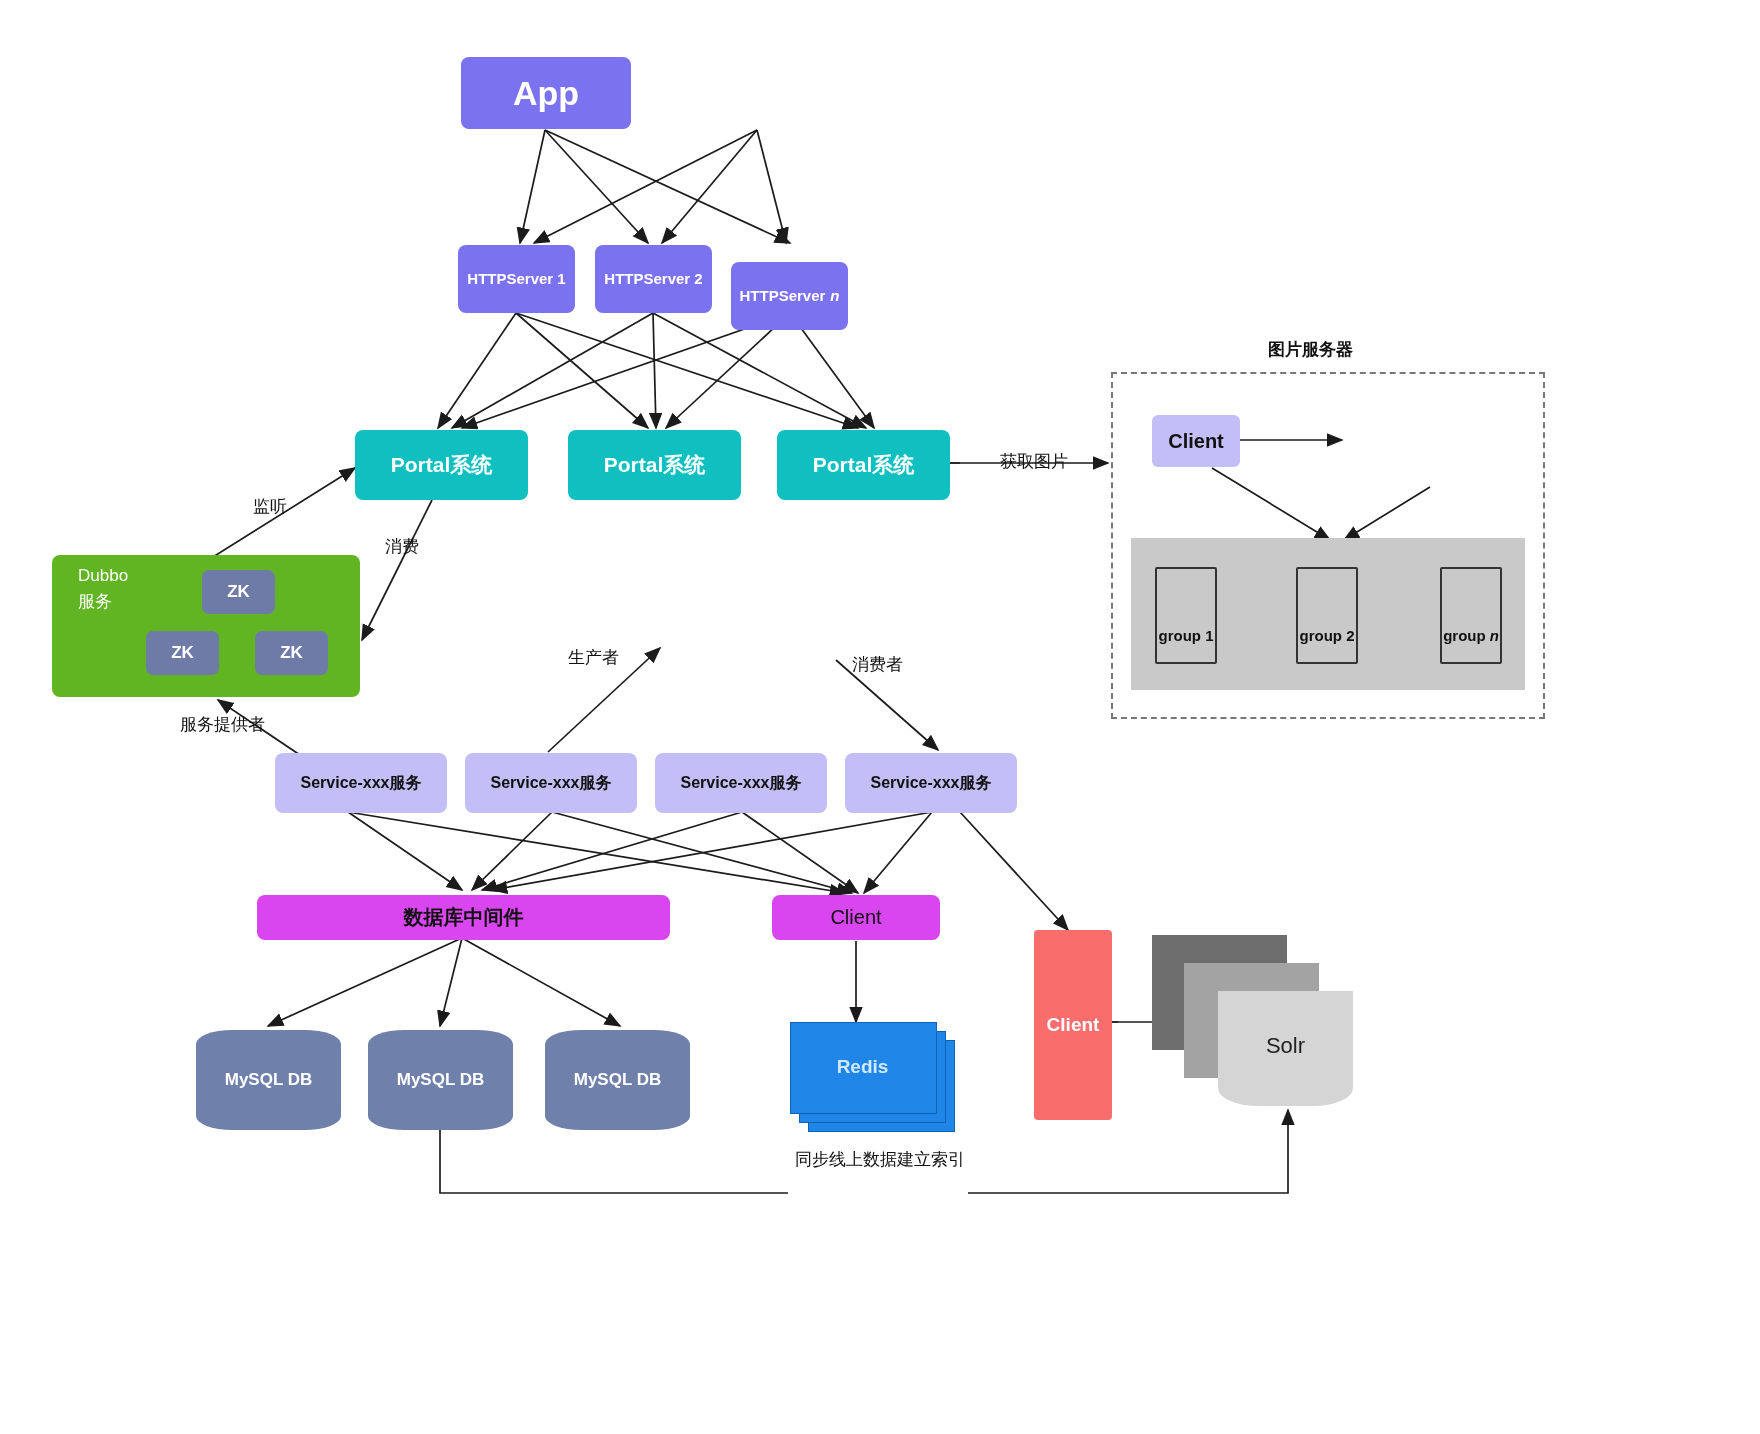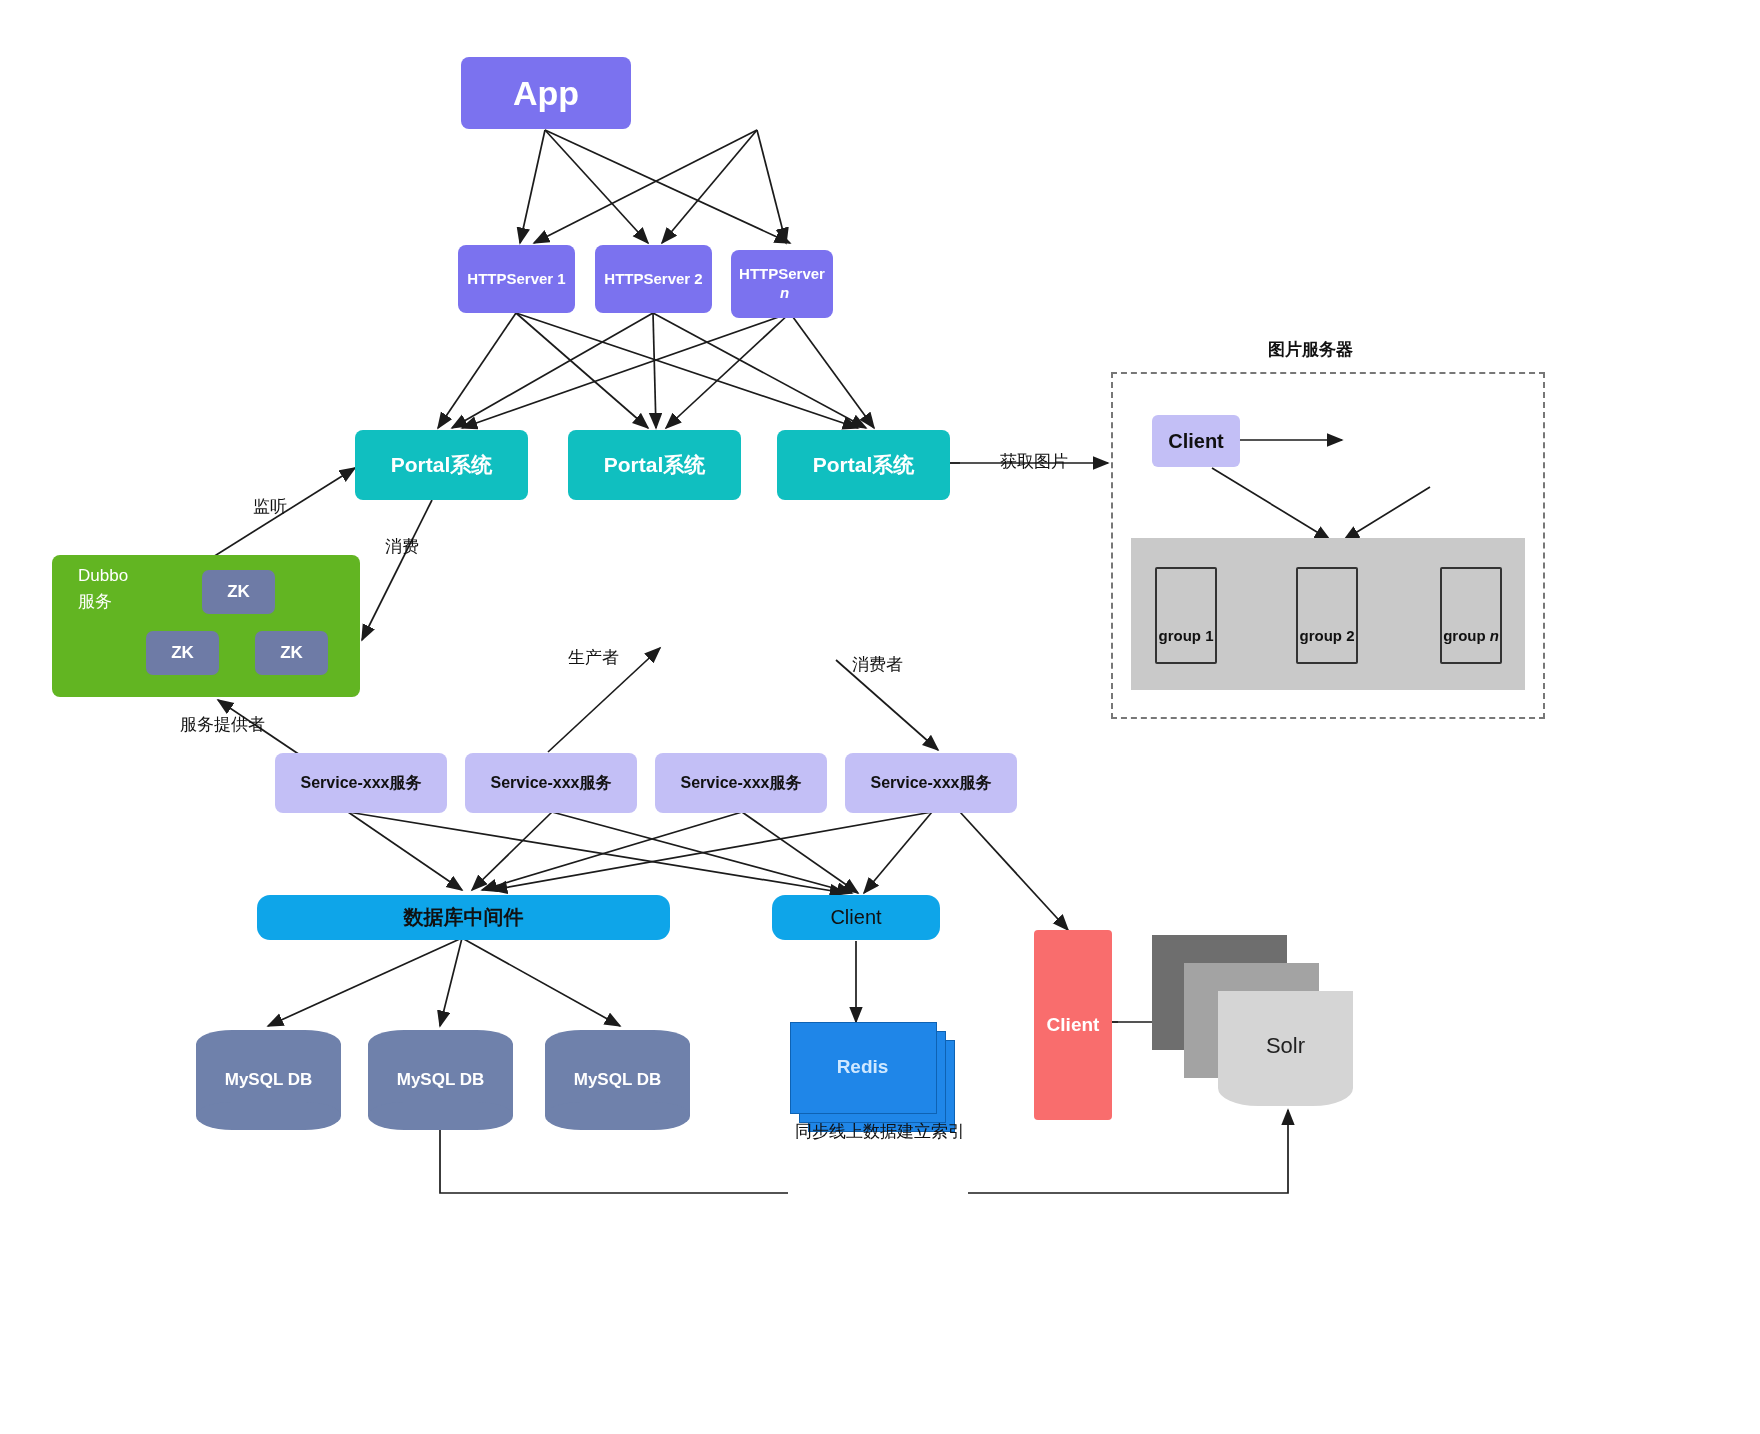--- a/index.html
+++ b/index.html
@@ -6,21 +6,21 @@
   body{font-family:"Liberation Sans","DejaVu Sans",sans-serif;}
   #canvas{position:relative;width:1760px;height:1434px;background:#fff;overflow:hidden;}
   svg.edges{position:absolute;left:0;top:0;width:1760px;height:1434px;pointer-events:none;}
   .node{position:absolute;box-sizing:border-box;display:flex;align-items:center;justify-content:center;text-align:left;line-height:1.25;}
   
   .purple{background:#7b72ef;color:#fff;border-radius:8px;font-weight:bold;}
   .purple-lite{background:#c3bff6;color:#111;border-radius:8px;font-weight:bold;}
   .teal{background:#10bfc0;color:#fff;border-radius:8px;font-weight:bold;}
   .green{background:#62b522;border-radius:8px;}
   .zk{background:#6e7ba6;color:#fff;border-radius:7px;font-weight:bold;}
-  .pink{background:#0ea5e9;color:#111;border-radius:13px;font-weight:bold;}
+  .pink{background:#d946ef;color:#111;border-radius:8px;font-weight:bold;}
   .red{background:#f96d6d;color:#fff;border-radius:4px;font-weight:bold;}
   .magenta{background:#f90ef5;color:#fff;border-radius:2px;font-weight:bold;}
   .lav{background:#c3bff6;color:#111;border-radius:6px;font-weight:bold;}
   .greybox{background:#c9c9c9;}
   .grouptag{background:transparent;border:2px solid #333;border-radius:2px;
             color:#111;font-weight:bold;font-size:15px;align-items:flex-end;padding-bottom:16px;}
   .dashbox{border:2px dashed #777;background:transparent;}
   .label{position:absolute;color:#111;font-size:17px;white-space:nowrap;}
   .cyl{position:absolute;}
   .cyl .body{position:absolute;left:0;top:14px;width:100%;height:calc(100% - 28px);background:#6f81ab;}
@@ -114,21 +114,21 @@
   <div class="node purple" style="left:461px;top:57px;width:170px;height:72px;font-size:34px;">
     <span>App</span>
   </div>
 
   <div class="node purple" style="left:458px;top:245px;width:117px;height:68px;font-size:15px;">
     <span>HTTPServer 1</span>
   </div>
   <div class="node purple" style="left:595px;top:245px;width:117px;height:68px;font-size:15px;">
     <span>HTTPServer 2</span>
   </div>
-  <div class="node purple" style="left:731px;top:250px;width:102px;height:68px;font-size:15px;flex-direction:column;">
+  <div class="node purple" style="left:731px;top:262px;width:117px;height:68px;font-size:15px;">
     <span>HTTPServer</span>
     <span style="font-style:italic;margin-left:5px;">n</span>
   </div>
 
   <div class="node teal" style="left:355px;top:430px;width:173px;height:70px;font-size:21px;">
     <span>Portal系统</span>
   </div>
   <div class="node teal" style="left:568px;top:430px;width:173px;height:70px;font-size:21px;">
     <span>Portal系统</span>
   </div>
@@ -233,15 +233,15 @@
     <span>group</span>
     <span style="font-style:italic;margin-left:4px;">n</span>
   </div>
 
   <div class="label" style="left:253px;top:495px;">监听</div>
   <div class="label" style="left:385px;top:535px;">消费</div>
   <div class="label" style="left:180px;top:713px;">服务提供者</div>
   <div class="label" style="left:568px;top:646px;">生产者</div>
   <div class="label" style="left:852px;top:653px;">消费者</div>
   <div class="label" style="left:1000px;top:450px;">获取图片</div>
-  <div class="label" style="left:795px;top:1120px;">同步线上数据建立索引</div>
+  <div class="label" style="left:795px;top:1148px;">同步线上数据建立索引</div>
 
 </div>
 
 </body></html>

